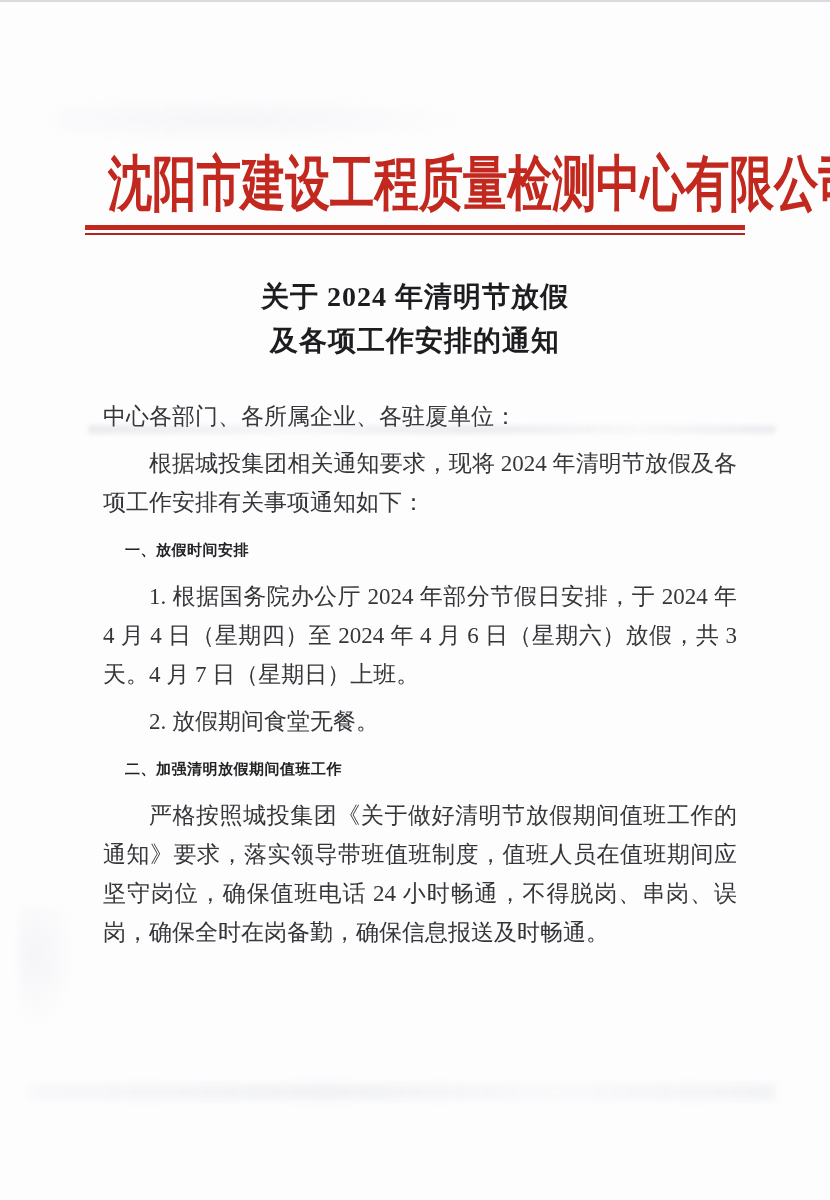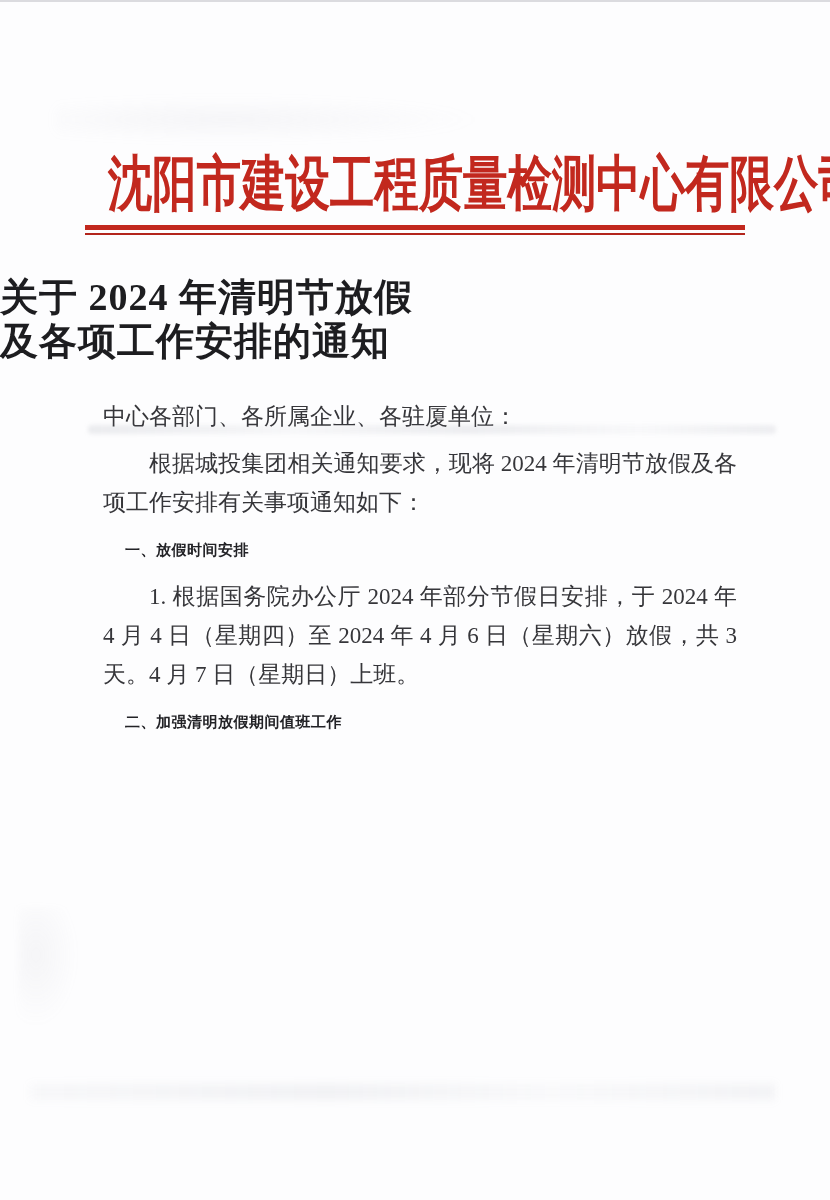--- a/index.html
+++ b/index.html
@@ -44,23 +44,23 @@
     margin-top: 40px;
     padding-right: 86px;
     text-align: right;
     font-size: 21px;
     line-height: 24px;
     color: #2c2c30;
   }
   
   .notice-title {
     margin-top: 40px;
-    text-align: left;
+    text-align: center;
     font-weight: 700;
-    font-size: 38px;
+    font-size: 28px;
     line-height: 44px;
     color: #1d1d20;
     letter-spacing: 1px;
   }
   
   .doc-body {
     margin: 34px 85px 0 95px;
     font-size: 23px;
     line-height: 39px;
     text-align: justify;
@@ -131,23 +131,25 @@
 
   <div class="doc-body">
 
     <p class="salutation">中心各部门、各所属企业、各驻厦单位：</p>
 
     <p class="para">根据城投集团相关通知要求，现将 2024 年清明节放假及各项工作安排有关事项通知如下：</p>
 
     <section>
       <h2 class="sec-heading">一、放假时间安排</h2>
       <p class="para">1. 根据国务院办公厅 2024 年部分节假日安排，于 2024 年 4 月 4 日（星期四）至 2024 年 4 月 6 日（星期六）放假，共 3 天。4 月 7 日（星期日）上班。</p>
+      <p class="para">2. 放假期间食堂无餐。</p>
     </section>
 
     <section>
       <h2 class="sec-heading sec-gap">二、加强清明放假期间值班工作</h2>
+      <p class="para">严格按照城投集团《关于做好清明节放假期间值班工作的通知》要求，落实领导带班值班制度，值班人员在值班期间应坚守岗位，确保值班电话 24 小时畅通，不得脱岗、串岗、误岗，确保全时在岗备勤，确保信息报送及时畅通。</p>
     </section>
 
     <section>
     </section>
 
   </div>
 </div>
 
 </body></html>

